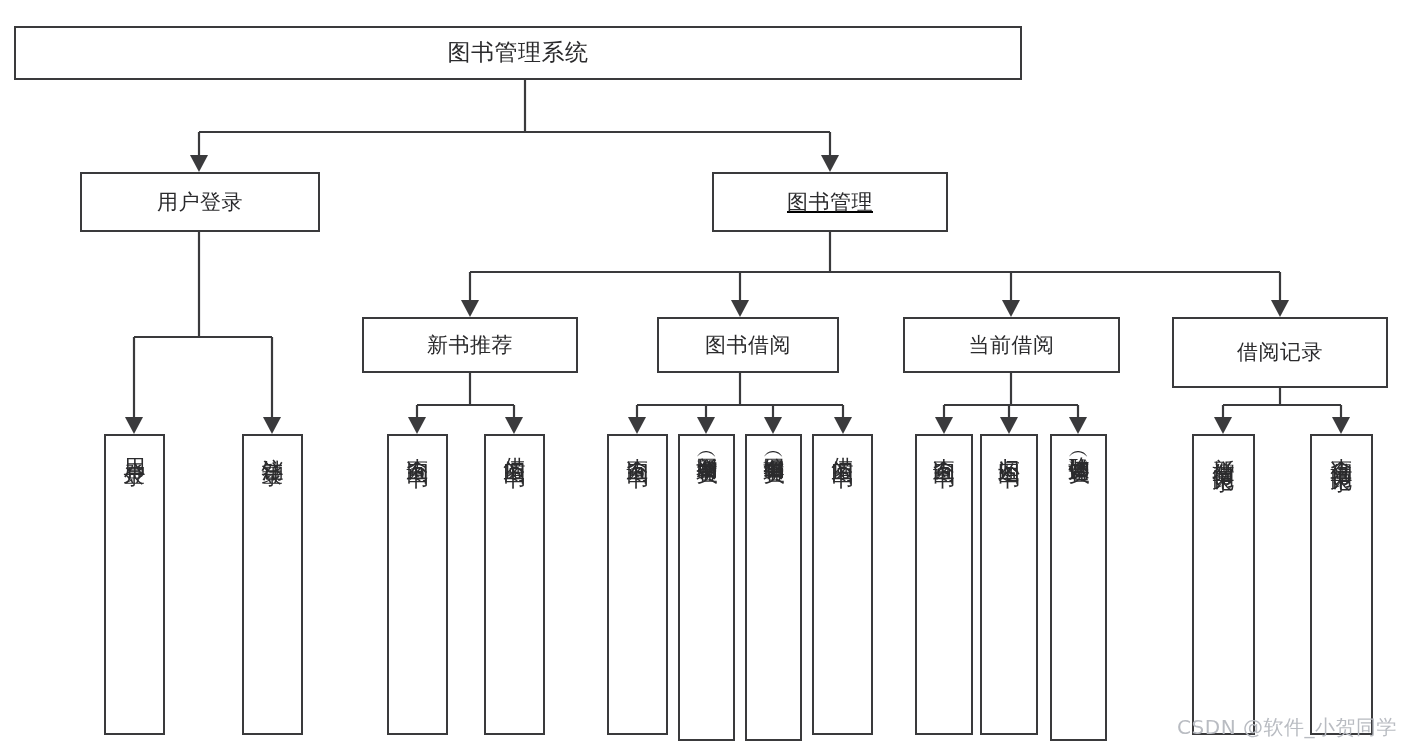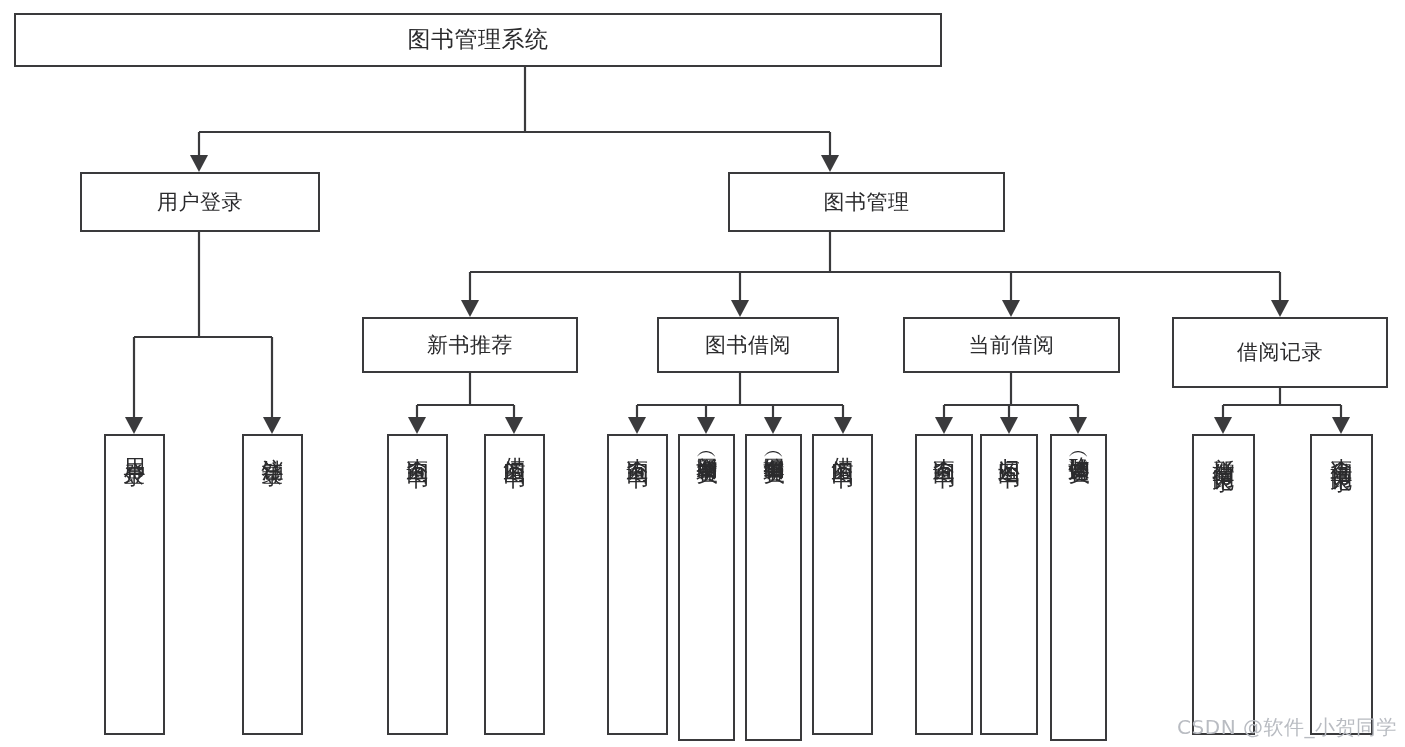--- a/index.html
+++ b/index.html
@@ -156,28 +156,28 @@
     <polygon points="1069,417 1087,417 1078,434"></polygon>
 
     <line x1="1280" y1="373" x2="1280" y2="405"></line>
     <line x1="1223" y1="405" x2="1341" y2="405"></line>
     <line x1="1223" y1="405" x2="1223" y2="420"></line>
     <polygon points="1214,417 1232,417 1223,434"></polygon>
     <line x1="1341" y1="405" x2="1341" y2="420"></line>
     <polygon points="1332,417 1350,417 1341,434"></polygon>
   </svg>
 
-  <div class="node root" style="left:14px; top:13px; width:928px; height:54px;">
+  <div class="node root" style="left:14px; top:26px; width:1008px; height:54px;">
     <span class="label">图书管理系统</span>
   </div>
 
   <div class="node branch" style="left:80px; top:172px; width:240px; height:60px;">
     <span class="label">用户登录</span>
   </div>
-  <div class="node branch" style="left:728px; top:172px; width:277px; height:60px;">
+  <div class="node branch" style="left:712px; top:172px; width:236px; height:60px;text-decoration:underline;">
     <span class="label">图书管理</span>
   </div>
 
   <div class="node branch" style="left:362px; top:317px; width:216px; height:56px;">
     <span class="label">新书推荐</span>
   </div>
   <div class="node branch" style="left:657px; top:317px; width:182px; height:56px;">
     <span class="label">图书借阅</span>
   </div>
   <div class="node branch" style="left:903px; top:317px; width:217px; height:56px;font-family:Liberation Serif, serif;">

